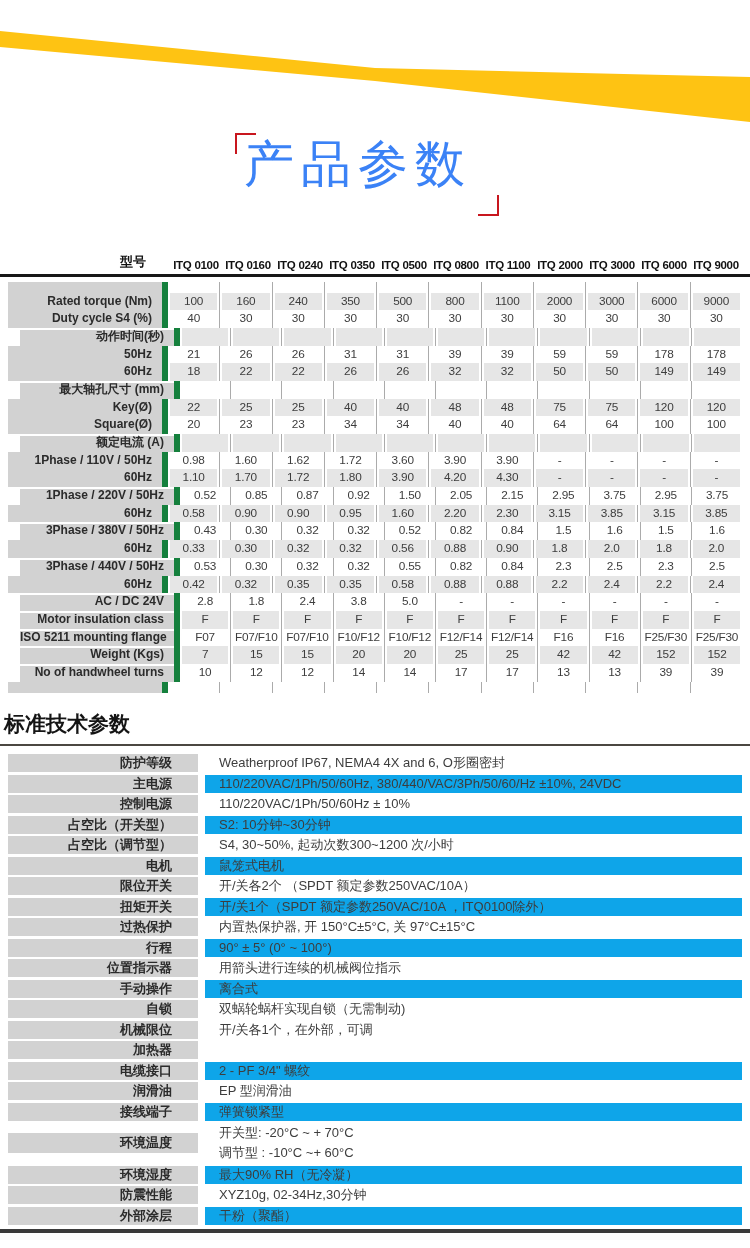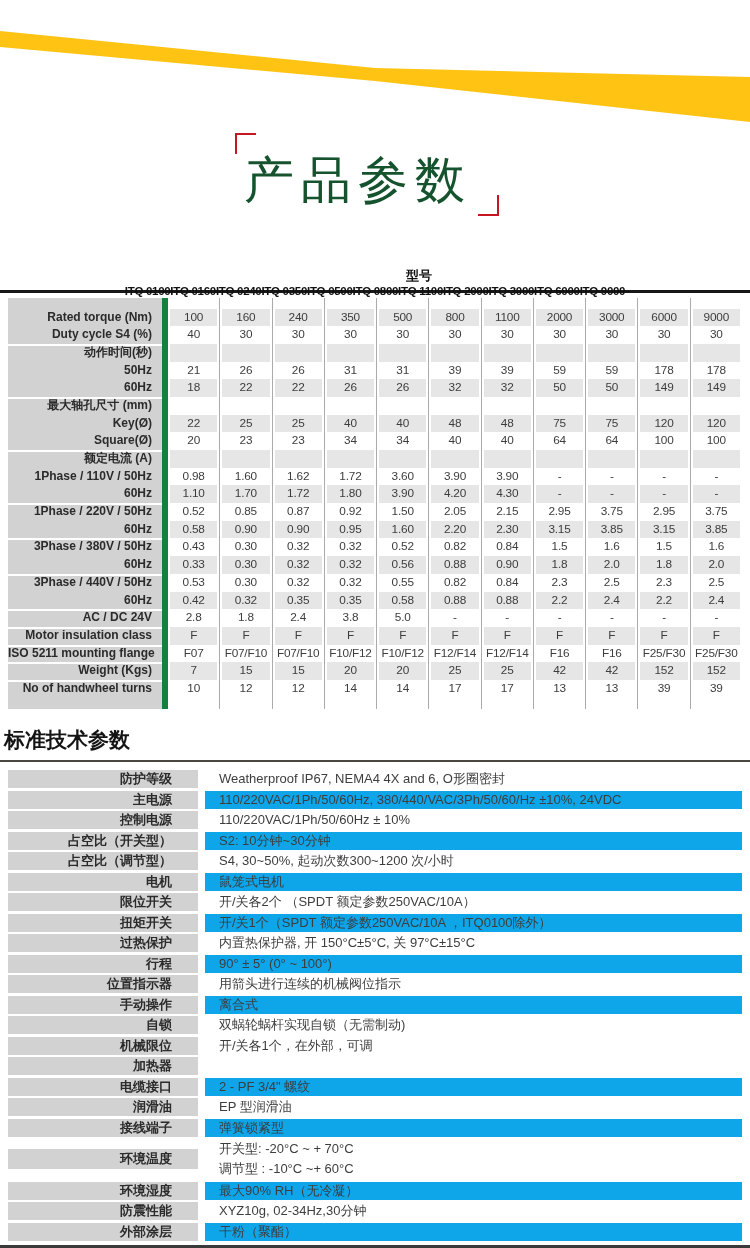--- a/index.html
+++ b/index.html
@@ -9,38 +9,38 @@
     -webkit-font-smoothing:antialiased;
   }
   
   .swoosh{position:absolute;top:0;left:0;width:750px;height:140px;}
   
   .title-wrap{position:relative;margin:133px 0 0 235px;height:96px;width:300px;}
   .bracket-tl{position:absolute;left:0;top:0;width:19px;height:19px;
     border-left:2.5px solid #c8161e;border-top:2.5px solid #c8161e;}
   .bracket-br{position:absolute;left:243px;top:62px;width:19px;height:19px;
     border-right:2.5px solid #c8161e;border-bottom:2.5px solid #c8161e;}
-  .page-title{position:absolute;left:9px;top:19px;margin:0;font-size:50px;line-height:56px;
-    font-weight:400;color:#14532d;letter-spacing:7px;white-space:nowrap;}
+  .page-title{position:absolute;left:9px;top:3px;margin:0;font-size:50px;line-height:56px;
+    font-weight:400;color:#3b82f6;letter-spacing:7px;white-space:nowrap;}
   
-  .model-row{display:flex;margin:38px 8px 0 8px;height:20px;align-items:center;flex-direction:column;}
+  .model-row{display:flex;margin:22px 8px 0 8px;height:20px;align-items:flex-end;}
   .model-label{width:162px;text-align:right;padding-right:24px;box-sizing:border-box;
     font-weight:bold;font-size:13px;color:#111;}
   .model-cols{flex:1;display:flex;}
   .model-col{flex:1;text-align:center;font-weight:bold;font-size:11.5px;color:#111;
     letter-spacing:-0.3px;white-space:nowrap;}
   .rule1{height:2.5px;background:#171717;margin-top:3px;}
   
   .param-table{margin:5px 8px 0 8px;}
   .prow{display:flex;height:17.7px;line-height:17.7px;}
   .prow.spacer{height:11px;line-height:11px;}
   .plabel{width:160px;background:#d2d2d2;text-align:right;padding-right:10px;
     box-sizing:border-box;font-weight:bold;font-size:12px;color:#2b2b2b;
     border-right:6px solid #15803d;white-space:nowrap;}
-  .plabel.grp{box-shadow:inset 0 2px 0 #fff;}
+  .plabel.grp{box-shadow:inset 0 2px 0 #fff;margin-left:12px;}
   .pcell{flex:1;text-align:center;font-size:11.8px;color:#3d3d3d;
     border-left:1px solid #ababab;letter-spacing:-0.2px;white-space:nowrap;}
   .plabel + .pcell{border-left:none;}
   .prow.shade .pcell{background:#e6e6e6;box-shadow:inset 2px 0 0 #fff,inset -2px 0 0 #fff;}
   
   .tech-heading{margin:17px 0 0 4px;font-size:21px;font-weight:bold;color:#141414;height:27px;}
   .rule2{height:2.5px;background:#4b4741;margin-top:7px;}
   .tech-table{margin:8px 8px 0 8px;}
   .trow{display:flex;height:18px;line-height:18px;margin-bottom:2.5px;}
   .trow.dbl{height:40px;line-height:20px;align-items:center;}

